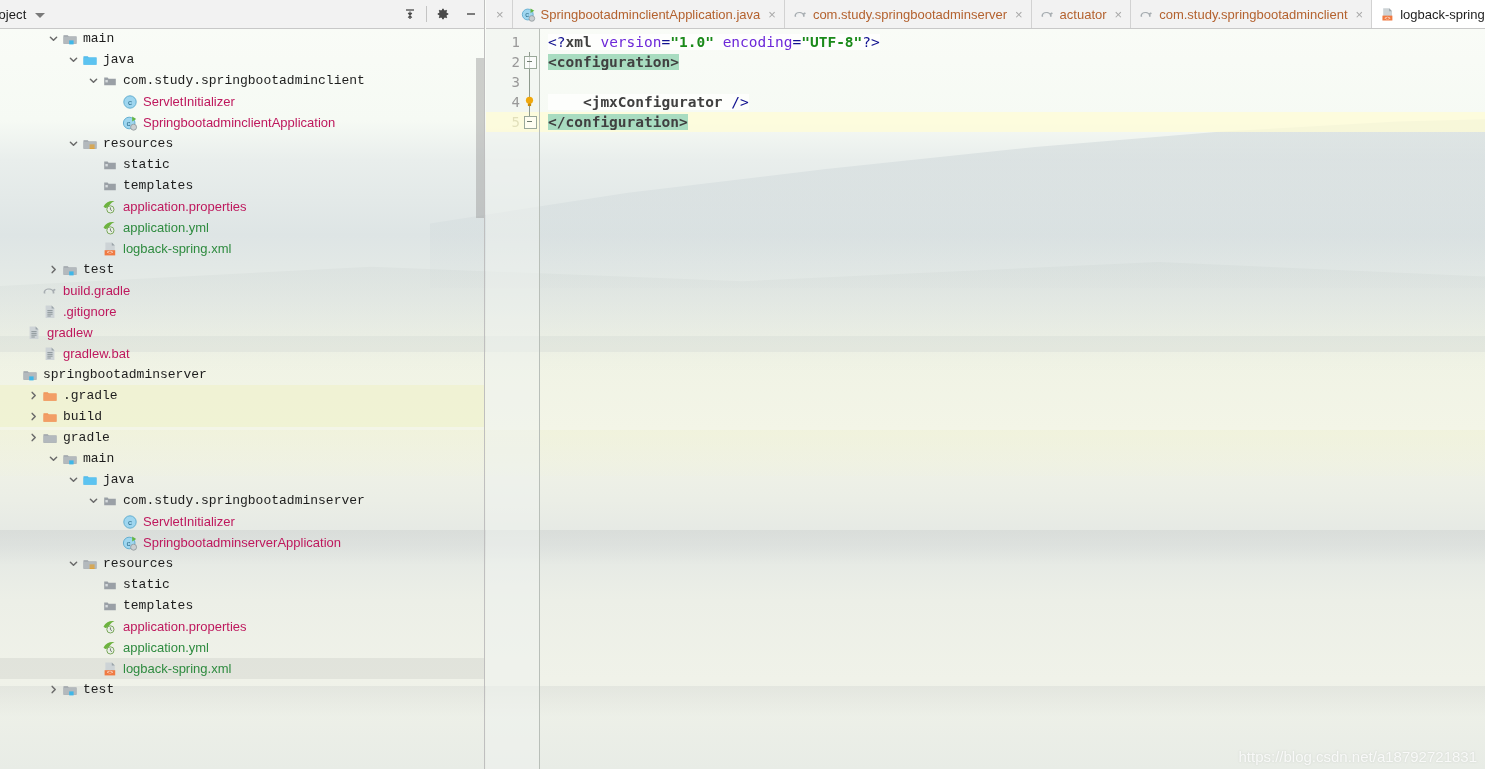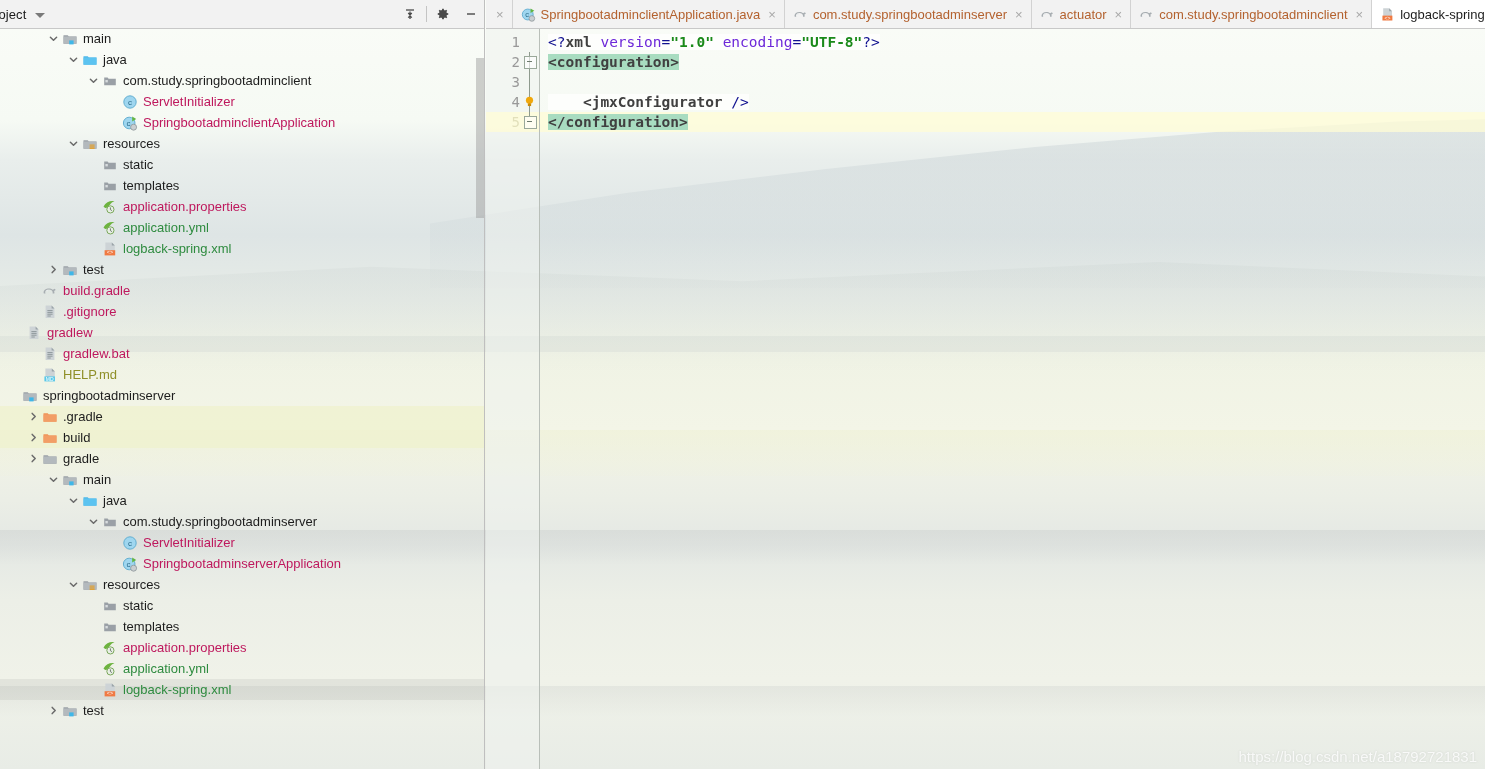--- a/index.html
+++ b/index.html
@@ -80,21 +80,21 @@
   }
   .row.sel{background:rgba(0,0,0,.055);}
   .row.hl-a{background:rgba(239,241,205,.75);}
   .arrow{
     width:11px;height:11px;flex:0 0 11px;position:relative;margin-right:3px;
   }
   .arrow.spacer{visibility:hidden;}
   .arrow svg{display:block;}
   .ic{width:16px;height:16px;flex:0 0 16px;margin-right:5px;position:relative;}
   .lbl{font-size:13px;}
-  .c-dark{color:#1d1d1d;}
+  .c-dark{color:#1d1d1d;font-family:Liberation Mono, monospace;}
   .c-orange{color:#be185d;}
   .c-green{color:#2e8b3f;}
   .c-olive{color:#8f8f28;}
 
   
   #tree-vscroll{
     position:absolute;right:0;top:28px;width:10px;height:741px;background:transparent;z-index:6;
   }
   #tree-vthumb{
     position:absolute;left:1px;top:30px;width:8px;height:160px;background:rgba(150,150,150,.45);border-radius:0;
@@ -360,30 +360,20 @@
         <span class="lbl c-orange">gradlew</span>
       </div>
       <div class="row" style="padding-left: 28px;">
         <span class="arrow spacer"></span>
         <span class="ic"><svg width="16" height="16" viewBox="0 0 16 16">
             <path d="M3.6 1.6h6l2.8 2.8v9.6H3.6z" fill="#cdd3d6"></path>
             <path d="M9.6 1.6l2.8 2.8H9.6z" fill="#9aa3a8"></path>
             <path d="M5.4 6.6h5.2M5.4 8.4h5.2M5.4 10.2h5.2M5.4 12h3.4" stroke="#8e989c" stroke-width="1"></path>
           </svg></span>
         <span class="lbl c-orange">gradlew.bat</span>
-      </div>
-      <div class="row" style="padding-left: 28px;">
-        <span class="arrow spacer"></span>
-        <span class="ic"><svg width="16" height="16" viewBox="0 0 16 16">
-            <path d="M3.4 1.4h6.4l3 3v6.4H3.4z" fill="#cdd3d6"></path>
-            <path d="M9.8 1.4l3 3h-3z" fill="#9aa3a8"></path>
-            <rect x="2.4" y="9.4" width="10.6" height="5" fill="#5ac8e8"></rect>
-            <text x="7.7" y="13.5" fill="#ffffff" font-size="5" text-anchor="middle" font-family="Liberation Sans">MD</text>
-          </svg></span>
-        <span class="lbl c-olive">HELP.md</span>
       </div>
       <div class="row" style="padding-left: 8px;">
         <span class="arrow spacer"></span>
         <span class="ic"><svg width="16" height="16" viewBox="0 0 16 16">
             <path d="M1.5 4.2h4.2l1.2 1.3h7.6v7.3H1.5z" fill="#9aa0a6"></path>
             <path d="M1.5 5.5h13v7.1H1.5z" fill="#b3b9bd"></path>
             <rect x="7.2" y="9.4" width="4.4" height="4" fill="#3fb7e8"></rect>
           </svg></span>
         <span class="lbl c-dark">springbootadminserver</span>
       </div>

